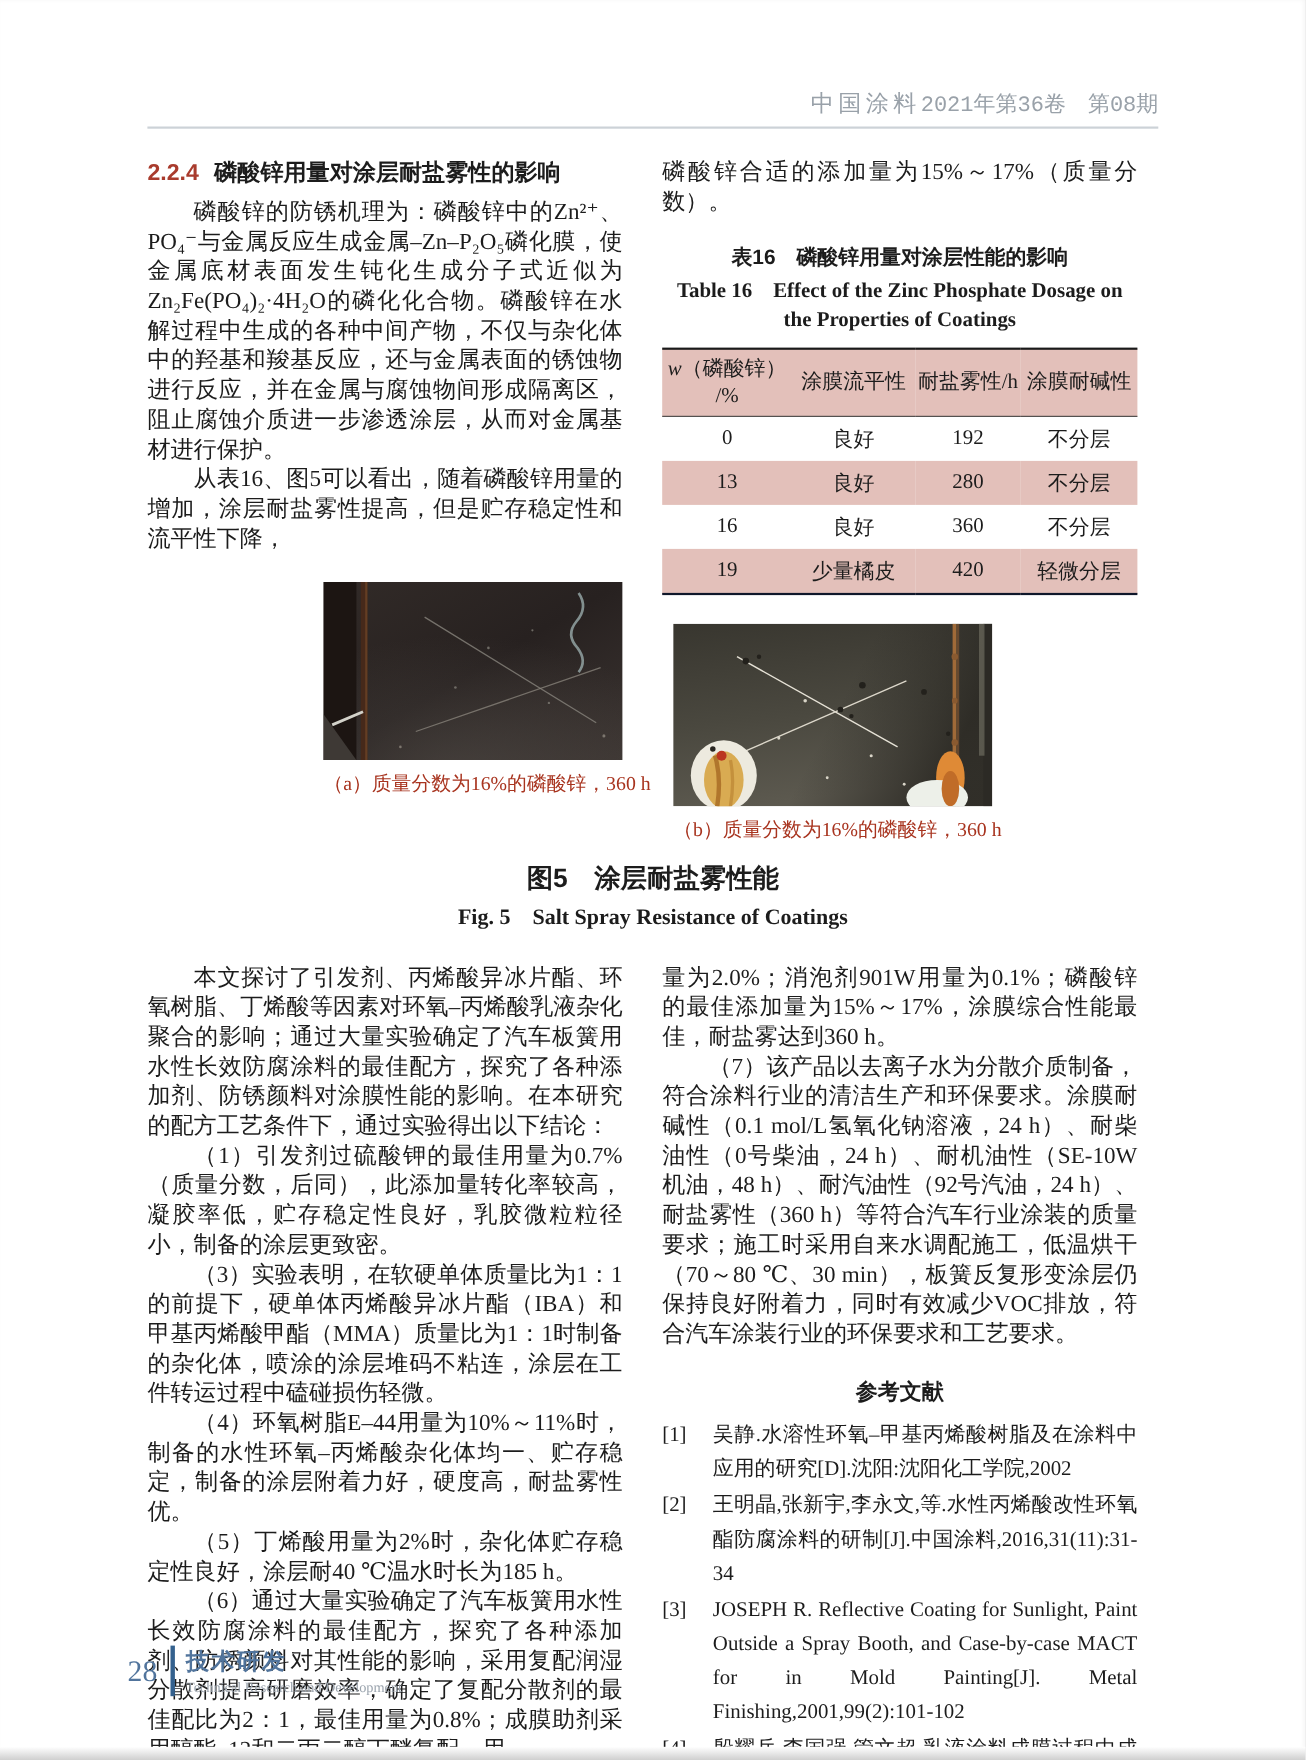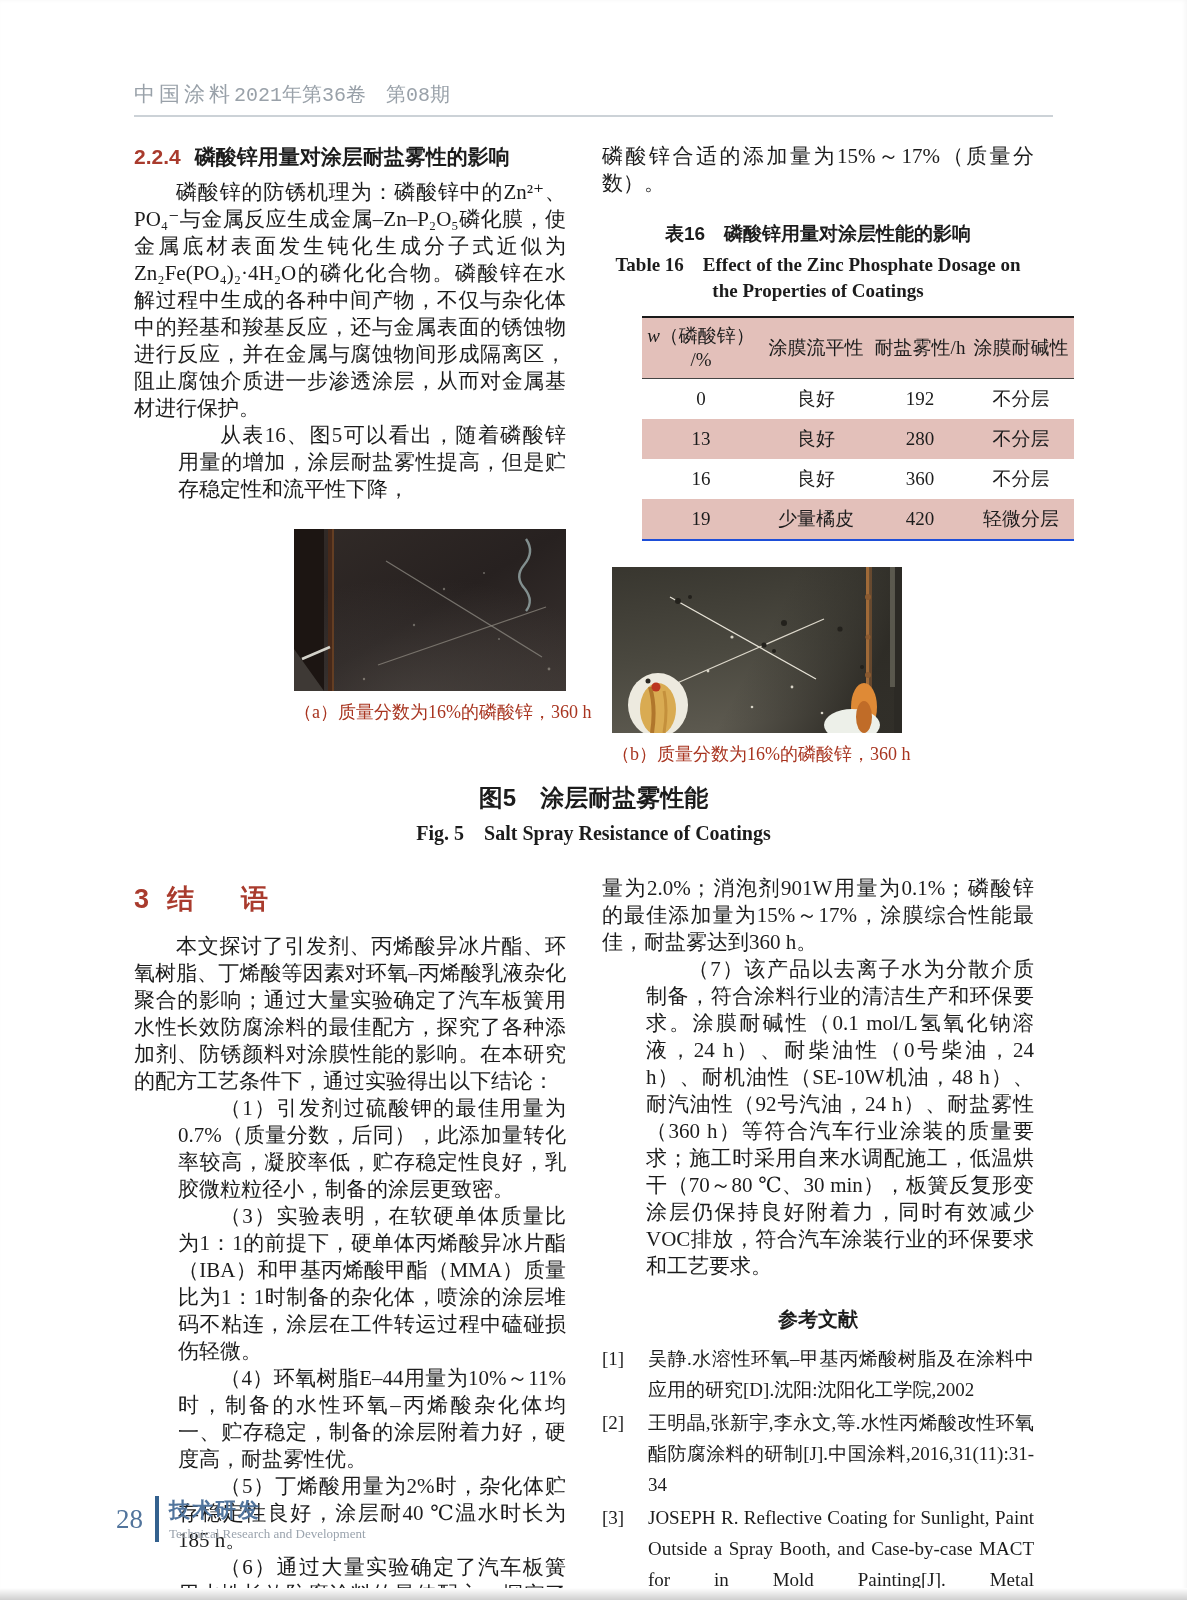--- a/index.html
+++ b/index.html
@@ -11,53 +11,53 @@
     color:#1c1c1c;
     box-shadow: inset -2px 0 4px rgba(0,0,0,.04);
   }
   .page::after{
     content:""; position:absolute; left:0; right:0; bottom:0; height:12px;
     background:linear-gradient(#ffffff, #cfcfcf);
   }
   .inner { padding:0 134px; }
 
   
-  .hdr { display:flex; justify-content:flex-start; align-items:flex-end;
+  .hdr { display:flex; justify-content:flex-end; align-items:flex-end;
     margin-top:80px; padding-bottom:7px; border-bottom:2px solid #ccd2d7;
     color:#99a1a9; }
   .hdr .journal { font-size:21px; letter-spacing:4px;
     font-family:"Liberation Sans","DejaVu Sans",sans-serif; }
   .hdr .issue { font-size:20px; font-family:Liberation Mono, monospace; }
 
   .cols { display:flex; gap:36px; }
   .col { width:432px; }
   .top-cols { margin-top:26px; }
 
   .sec-heading { font-family:"Liberation Sans","DejaVu Sans",sans-serif;
     font-size:21px; font-weight:bold; margin-bottom:8px; }
   .sec-num { color:#a93b2d; margin-right:14px; }
 
   p.body { font-size:21px; line-height:27px; text-align:justify; }
   p.indent { text-indent:2em; }
-  p.body + p.body { margin-top:0;margin-left:44px; }
+  p.body + p.body { margin-top:0; }
 
   
   .photo-wrap { margin-top:26px; }
   .photo-wrap.a { margin-left:160px; width:272px; }
   .photo-wrap.b { margin-left:10px; width:290px; }
   .photo-wrap svg { display:block; }
   .photo-caption { margin-top:9px; text-align:center; font-size:18px;
     color:#a8341f; white-space:nowrap; }
   .tbl-title-cn { text-align:center; font-weight:bold; font-size:19px;
     font-family:"Liberation Sans","DejaVu Sans",sans-serif; margin-top:24px; }
   .tbl-title-en { text-align:center; font-weight:bold; font-size:19px;
     line-height:26px; margin-top:5px; }
   table.t16 { width:100%; border-collapse:collapse; margin-top:12px;
-    border-top:2px solid #1a1a1a; border-bottom:2px solid #1d4ed8;
-    font-size:19px;margin-left:40px; }
+    border-top:2px solid #1a1a1a; border-bottom:2px solid #0f172a;
+    font-size:19px; }
   table.t16 th { background:#e3c0ba; font-weight:normal; text-align:center;
     padding:6px 2px; line-height:24px; border-bottom:1px solid #444; }
   table.t16 td { text-align:center; padding:7px 2px; }
   table.t16 tr.stripe td { background:#e3c0ba; }
   .wvar { font-style:italic; }
   th.c1 { width:118px; } th.c2{ width:112px; } th.c3{ width:96px; }
 
   
   .fig-caption-cn { text-align:center; font-weight:bold; font-size:24px;
     font-family:"Liberation Sans","DejaVu Sans",sans-serif; margin-top:16px; }
@@ -232,23 +232,20 @@
           <div class="photo-caption">（b）质量分数为16%的磷酸锌，360 h</div>
         </div>
       </div>
     </div>
 
     <div class="fig-caption-cn">图5　涂层耐盐雾性能</div>
     <div class="fig-caption-en">Fig. 5　Salt Spray Resistance of Coatings</div>
 
     <div class="cols concl-cols">
       <div class="col">
-        <h2 class="concl-heading">
-          <span class="num">3</span><span class="ttl">结　语</span>
-        </h2>
         <p class="body indent">本文探讨了引发剂、丙烯酸异冰片酯、环氧树脂、丁烯酸等因素对环氧–丙烯酸乳液杂化聚合的影响；通过大量实验确定了汽车板簧用水性长效防腐涂料的最佳配方，探究了各种添加剂、防锈颜料对涂膜性能的影响。在本研究的配方工艺条件下，通过实验得出以下结论：</p>
         <p class="body indent">（1）引发剂过硫酸钾的最佳用量为0.7%（质量分数，后同），此添加量转化率较高，凝胶率低，贮存稳定性良好，乳胶微粒粒径小，制备的涂层更致密。</p>
         <p class="body indent">（3）实验表明，在软硬单体质量比为1：1的前提下，硬单体丙烯酸异冰片酯（IBA）和甲基丙烯酸甲酯（MMA）质量比为1：1时制备的杂化体，喷涂的涂层堆码不粘连，涂层在工件转运过程中磕碰损伤轻微。</p>
         <p class="body indent">（4）环氧树脂E–44用量为10%～11%时，制备的水性环氧–丙烯酸杂化体均一、贮存稳定，制备的涂层附着力好，硬度高，耐盐雾性优。</p>
         <p class="body indent">（5）丁烯酸用量为2%时，杂化体贮存稳定性良好，涂层耐40 ℃温水时长为185 h。</p>
         <p class="body indent">（6）通过大量实验确定了汽车板簧用水性长效防腐涂料的最佳配方，探究了各种添加剂、防锈颜料对其性能的影响，采用复配润湿分散剂提高研磨效率，确定了复配分散剂的最佳配比为2：1，最佳用量为0.8%；成膜助剂采用醇酯–12和二丙二醇丁醚复配，用</p>
       </div>
 
       <div class="col">
         <p class="body">量为2.0%；消泡剂901W用量为0.1%；磷酸锌的最佳添加量为15%～17%，涂膜综合性能最佳，耐盐雾达到360 h。</p>

